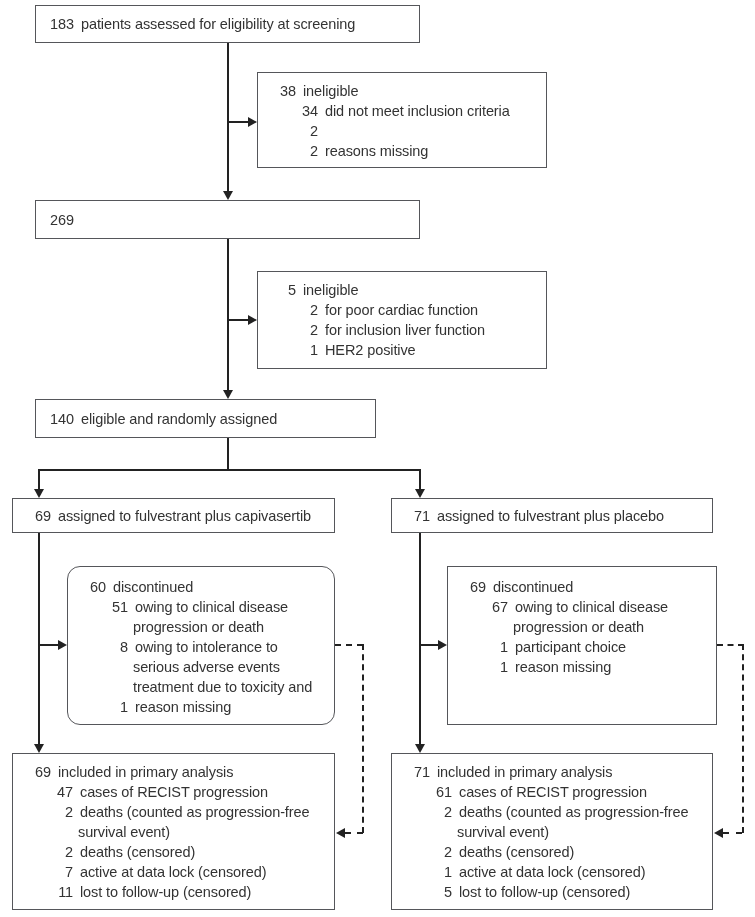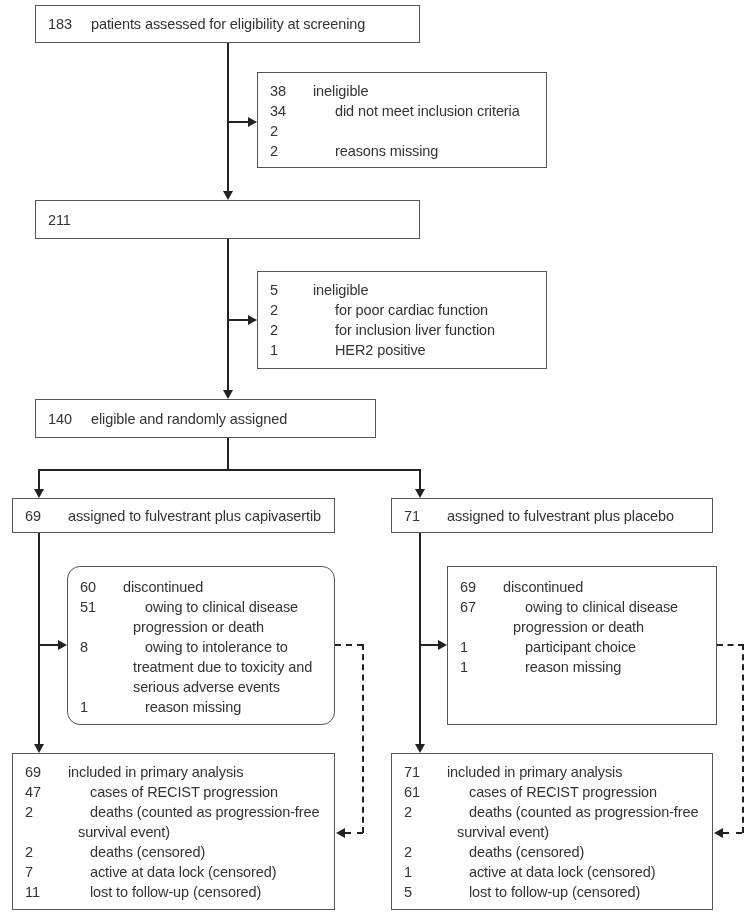--- a/index.html
+++ b/index.html
@@ -15,21 +15,21 @@
     font-size:14.5px;color:var(--text);letter-spacing:-0.1px;
     overflow:hidden;
   }
   .box{
     position:absolute;border:1.5px solid var(--border);
     background:var(--bg);box-sizing:border-box;
   }
   .box.single{display:flex;align-items:center;padding:0 6px 0 12px;}
   .box.multi{padding:8px 6px 0 12px;}
   .line{display:flex;line-height:20px;white-space:nowrap;}
-  .line .num{flex:0 0 26px;text-align:left;padding-right:17px;}
+  .line .num{flex:0 0 26px;text-align:right;padding-right:7px;}
   .line.lvl1 .num{flex:0 0 48px;}
   .line.cont.lvl1{padding-left:53px;}
   .line .txt{white-space:nowrap;}
   
   .vline{position:absolute;width:0;border-left:2px solid var(--line);}
   .hline{position:absolute;height:0;border-top:2px solid var(--line);}
   .vdash{position:absolute;width:0;border-left:2px dashed var(--line);}
   .hdash{position:absolute;height:0;border-top:2px dashed var(--line);}
   .arr{position:absolute;width:0;height:0;}
   .arr.down{border-left:5.5px solid transparent;border-right:5.5px solid transparent;border-top:9px solid var(--line);}
@@ -61,21 +61,21 @@
         <span class="num">2</span>
       </div>
       <div class="line lvl1">
         <span class="num">2</span>
         <span class="txt">reasons missing</span>
       </div>
     </div>
 
   <div class="box single" style="left:35px;top:200px;width:385px;height:39px;">
       <div class="line lvl0">
-        <span class="num">211</span>
+        <span class="num">269</span>
       </div>
     </div>
 
   <div class="box multi" style="left:257px;top:271px;width:290px;height:98px;">
       <div class="line lvl0">
         <span class="num">5</span>
         <span class="txt">ineligible</span>
       </div>
       <div class="line lvl1">
         <span class="num">2</span>
@@ -122,24 +122,24 @@
         <span class="txt">owing to clinical disease</span>
       </div>
       <div class="line lvl1 cont">
         <span class="txt">progression or death</span>
       </div>
       <div class="line lvl1">
         <span class="num">8</span>
         <span class="txt">owing to intolerance to</span>
       </div>
       <div class="line lvl1 cont">
+        <span class="txt">serious adverse events</span>
+      </div>
+      <div class="line lvl1 cont">
         <span class="txt">treatment due to toxicity and</span>
-      </div>
-      <div class="line lvl1 cont">
-        <span class="txt">serious adverse events</span>
       </div>
       <div class="line lvl1">
         <span class="num">1</span>
         <span class="txt">reason missing</span>
       </div>
     </div>
 
   <div class="box multi" style="left:447px;top:566px;width:270px;height:159px;padding-top:10px;">
       <div class="line lvl0">
         <span class="num">69</span>

